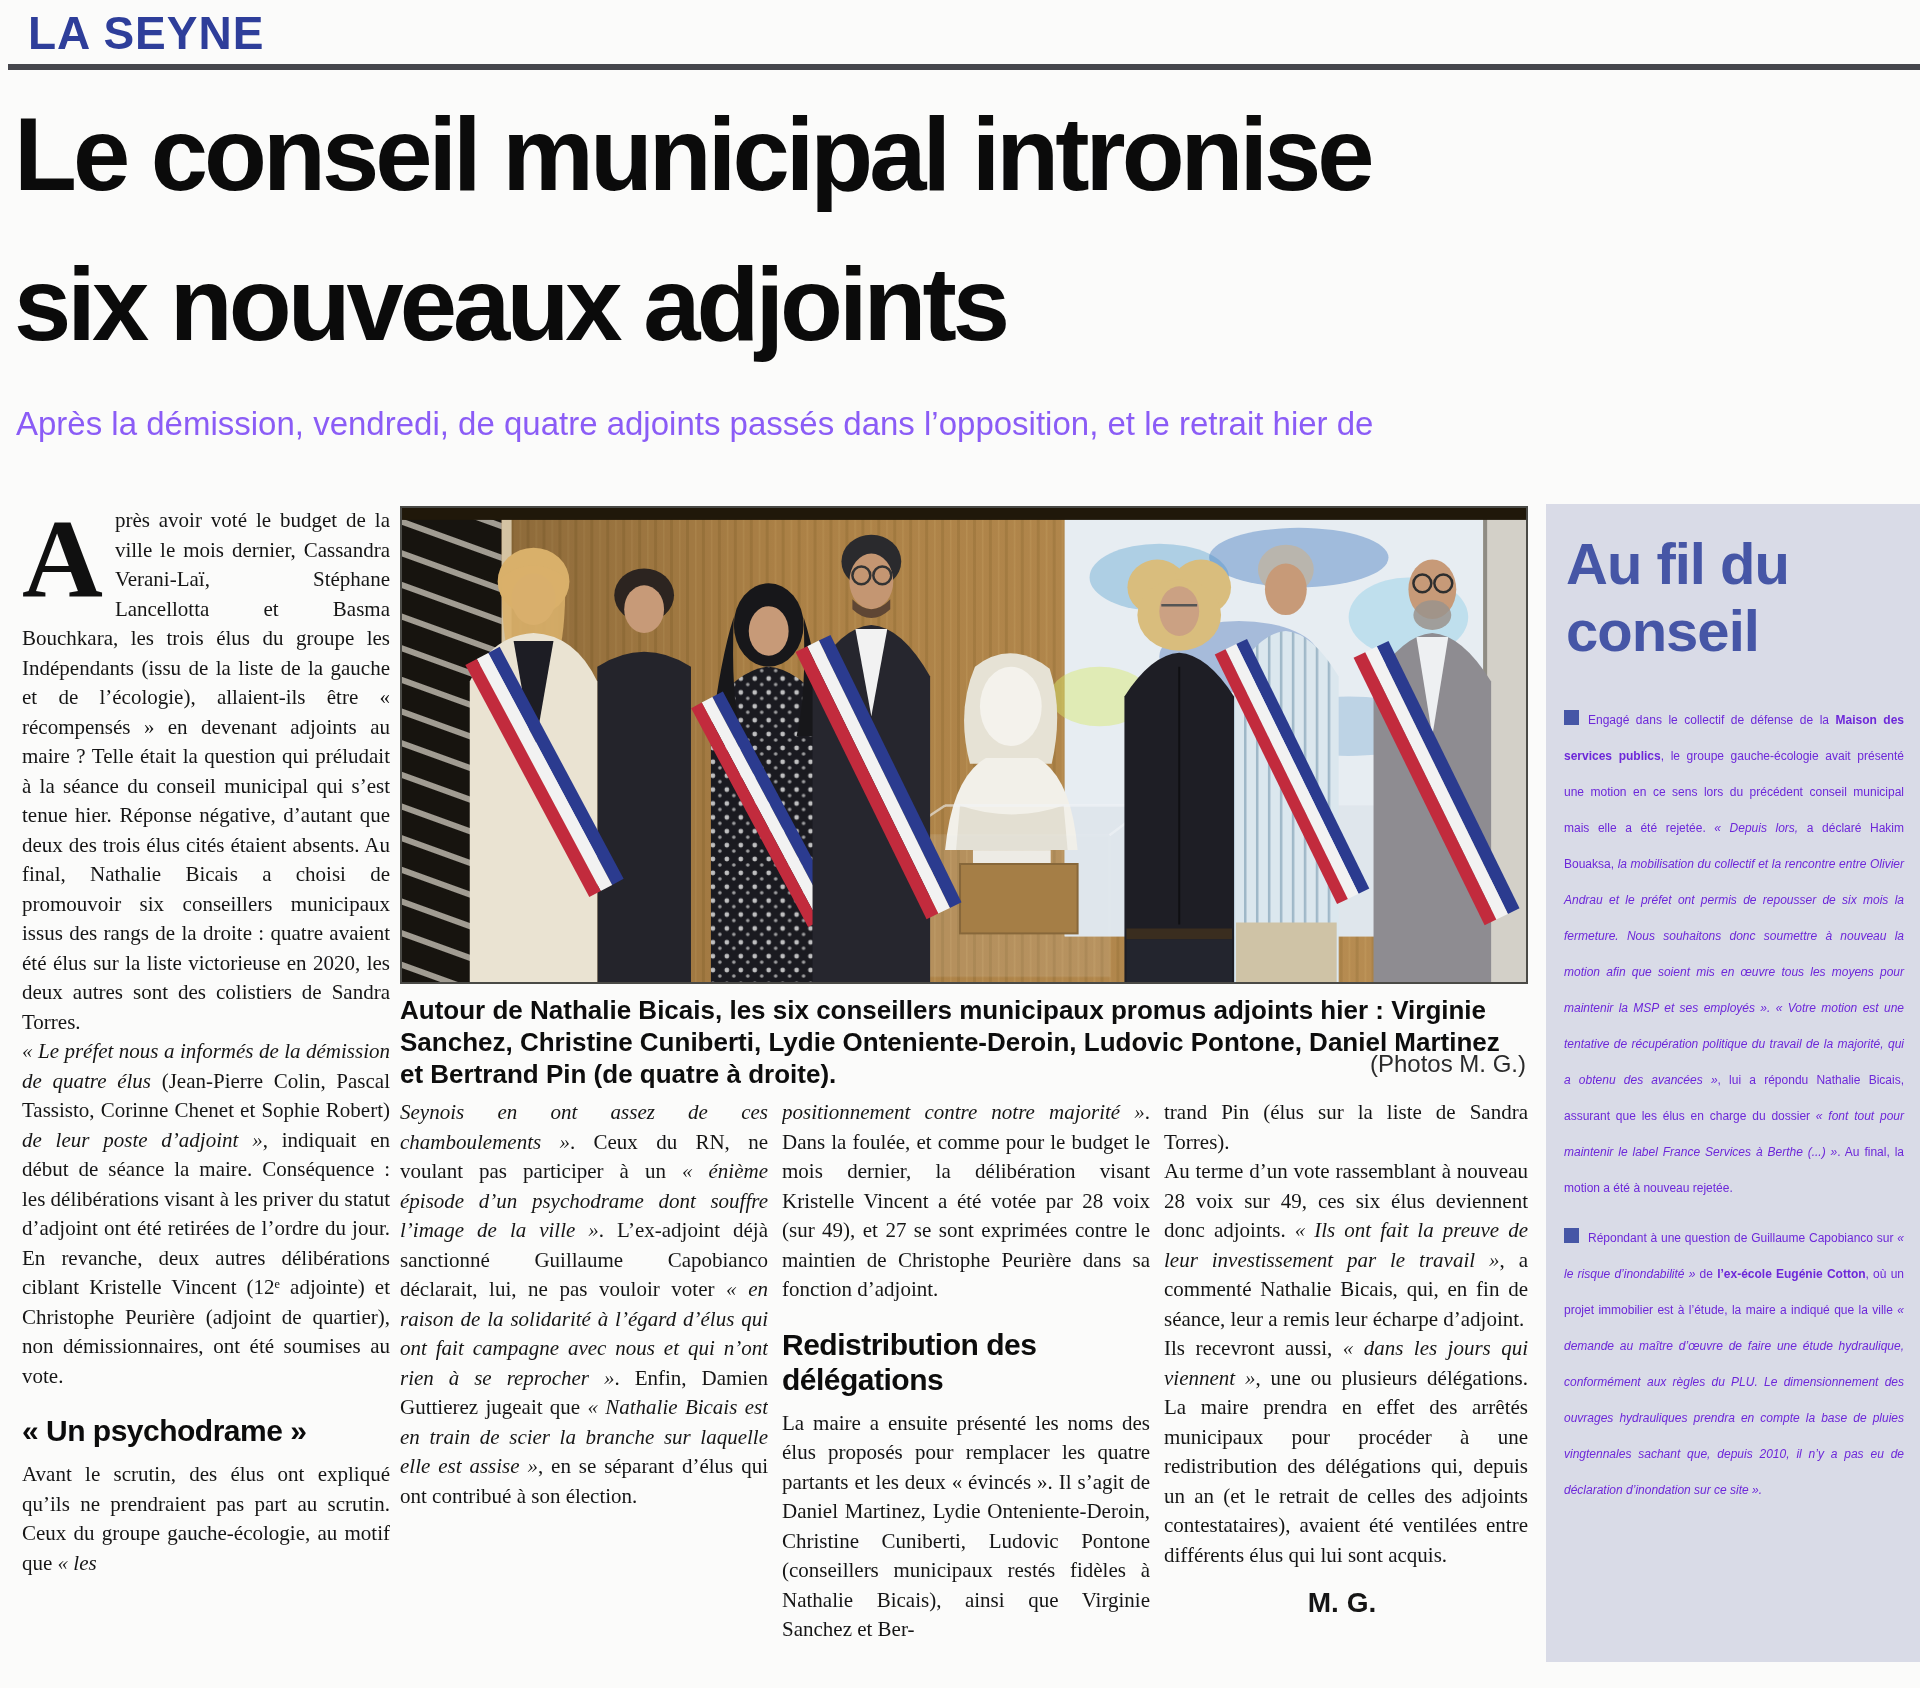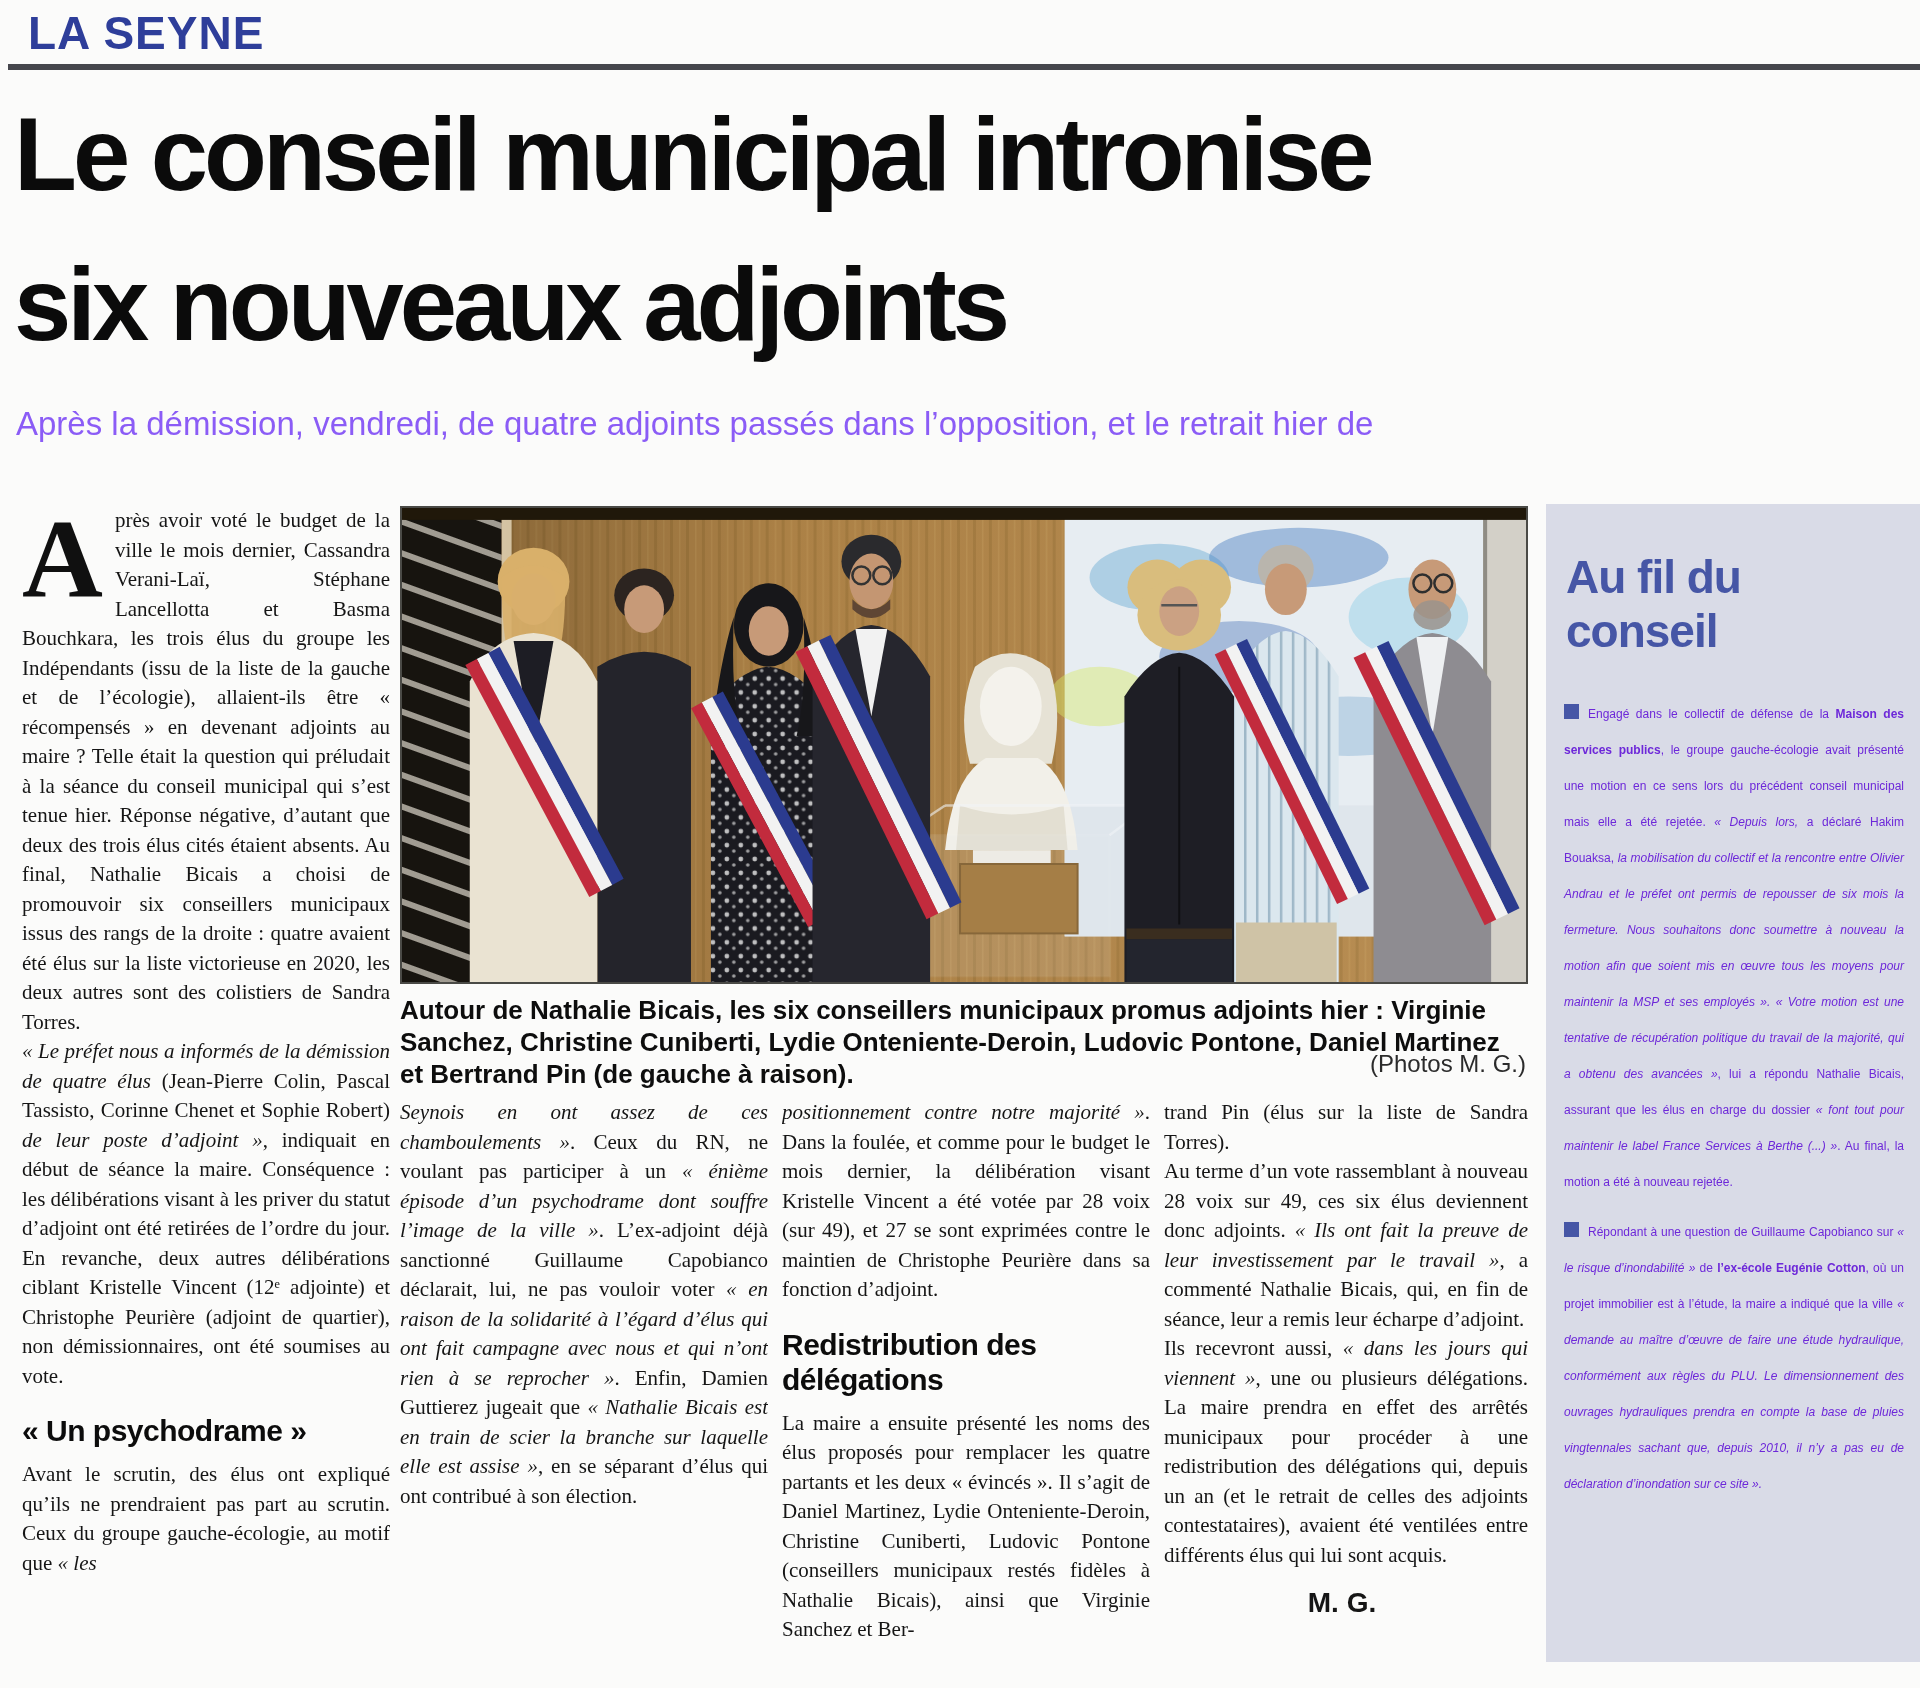--- a/index.html
+++ b/index.html
@@ -69,22 +69,22 @@
     font-weight:normal;font-size:24px;color:#2b2b2b;
   }
   
   .sidebar{
     position:absolute;left:1546px;top:504px;width:374px;height:1158px;
     background:#d9dbe7;box-sizing:border-box;
     padding:26px 16px 18px 18px;overflow:hidden;
     font-family:"Liberation Sans", sans-serif;
   }
   .sidebar-title{
-    font-weight:bold;font-size:46px;letter-spacing:-1px;
-    color:#4656a6;margin:20px 0 38px 2px;
+    font-weight:bold;font-size:58px;letter-spacing:-1px;
+    color:#4656a6;margin:0 0 38px 2px;
   }
   .sb-item{
     font-size:12px;line-height:36px;text-align:justify;
     color:#6d28d9;margin-bottom:14px;
   }
   .bullet{
     display:inline-block;width:15px;height:15px;background:#4656a6;
     margin-right:9px;transform:translateY(1px);
   }
 </style>
@@ -250,21 +250,21 @@
       <g transform="translate(990,134) rotate(64)">
         <rect width="300" height="13" fill="#2b3b8f"></rect>
         <rect y="13" width="300" height="13" fill="#f2f2f2"></rect>
         <rect y="26" width="300" height="13" fill="#c22b3d"></rect>
       </g>
     </g>
   </svg>
 </div>
 
 <div class="caption">
-  <span>Autour de Nathalie Bicais, les six conseillers municipaux promus adjoints hier : Virginie Sanchez, Christine Cuniberti, Lydie Onteniente-Deroin, Ludovic Pontone, Daniel Martinez et Bertrand Pin (de gauche à raison).</span>
+  <span>Autour de Nathalie Bicais, les six conseillers municipaux promus adjoints hier : Virginie Sanchez, Christine Cuniberti, Lydie Onteniente-Deroin, Ludovic Pontone, Daniel Martinez et Bertrand Pin (de quatre à droite).</span>
   <span class="credit">(Photos M. G.)</span>
 </div>
 
 <div class="col" id="col2">
   <p><span class="em">Seynois en ont assez de ces chamboulements »</span><span>. Ceux du RN, ne voulant pas participer à un </span><span class="em">« énième épisode d’un psychodrame dont souffre l’image de la ville »</span><span>. L’ex-adjoint déjà sanctionné Guillaume Capobianco déclarait, lui, ne pas vouloir voter </span><span class="em">« en raison de la solidarité à l’égard d’élus qui ont fait campagne avec nous et qui n’ont rien à se reprocher »</span><span>. Enfin, Damien Guttierez jugeait que </span><span class="em">« Nathalie Bicais est en train de scier la branche sur laquelle elle est assise »</span><span>, en se séparant d’élus qui ont contribué à son élection.</span></p>
 </div>
 
 <div class="col" id="col3">
   <p><span class="em">positionnement contre notre majorité »</span><span>. Dans la foulée, et comme pour le budget le mois dernier, la délibération visant Kristelle Vincent a été votée par 28 voix (sur 49), et 27 se sont exprimées contre le maintien de Christophe Peurière dans sa fonction d’adjoint.</span></p>
   <div class="subhead">Redistribution des délégations</div>

